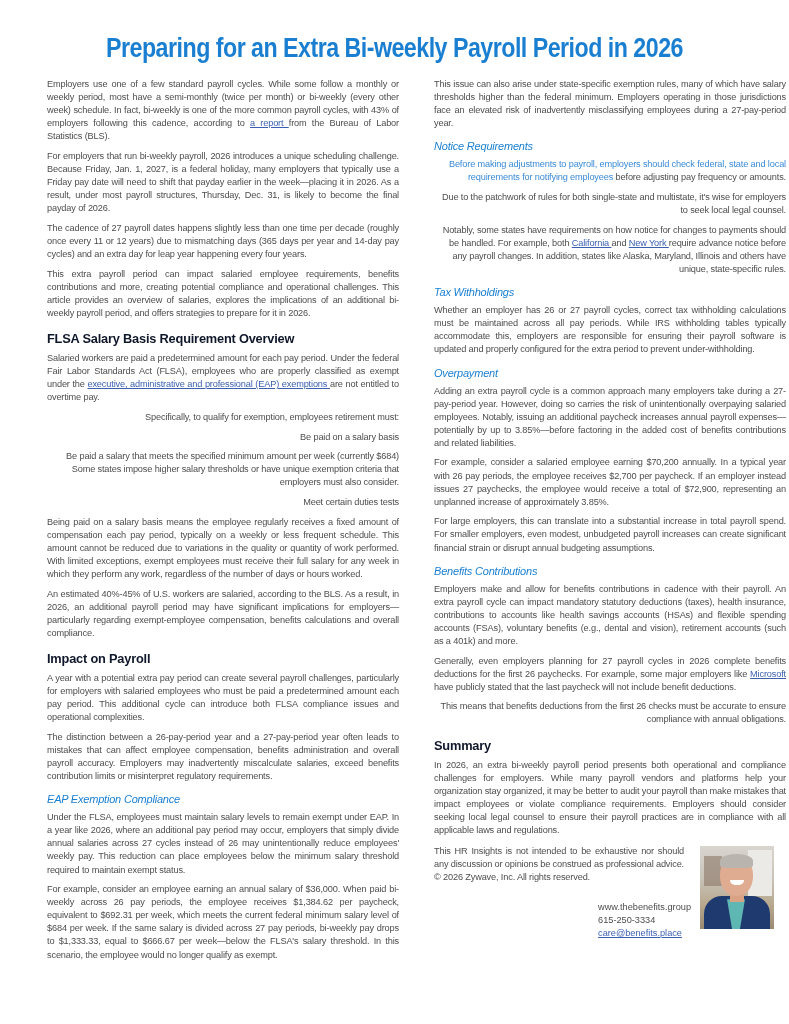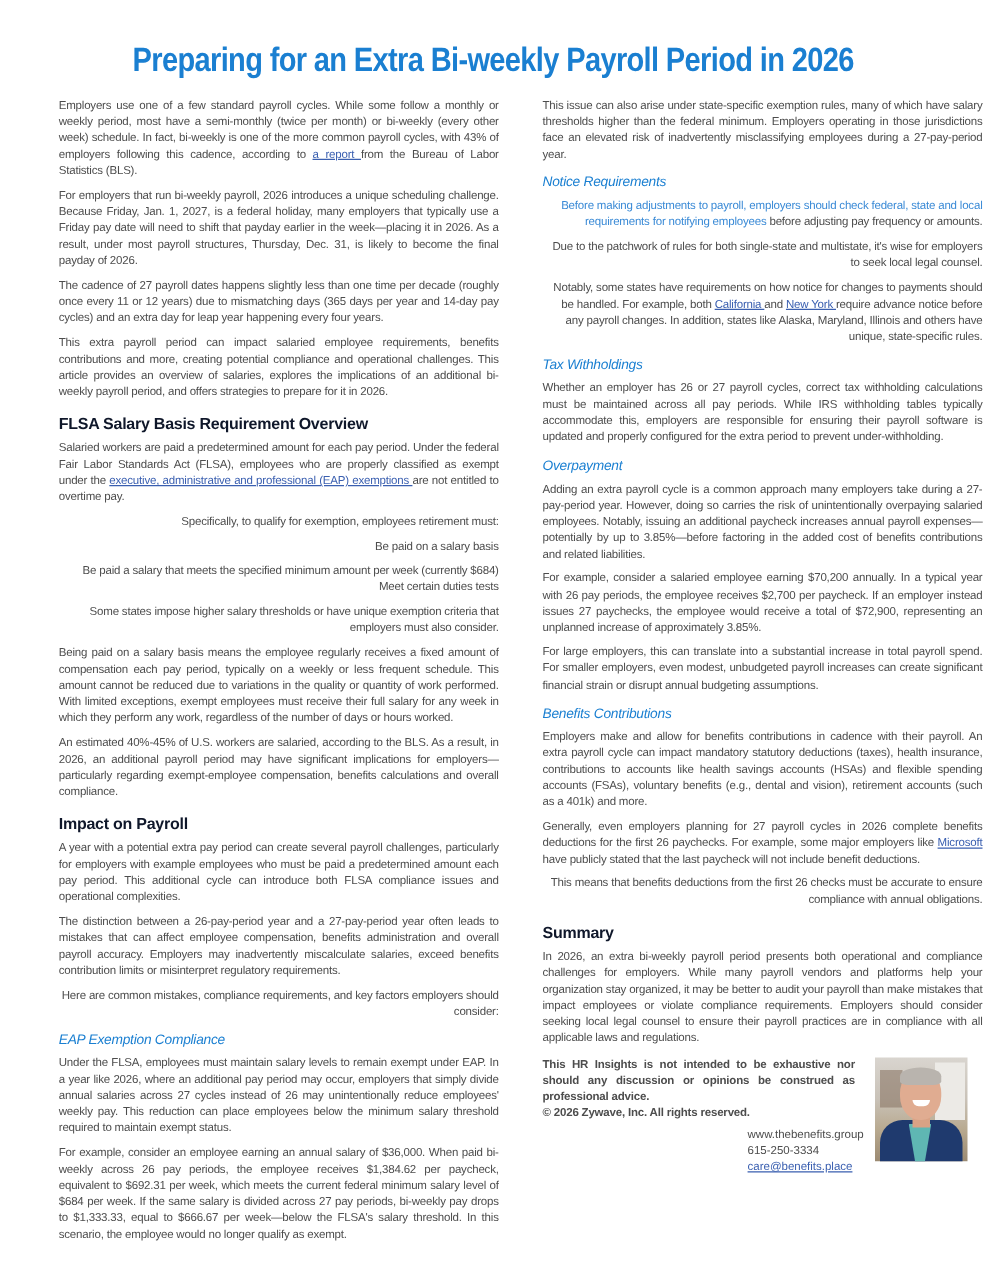--- a/index.html
+++ b/index.html
@@ -23,21 +23,21 @@
     letter-spacing: -0.2px;
   }
   h3 {
     font-size: 11px; font-weight: normal; font-style: italic; color: #1a7fd1;
     margin: 10px 0 6px 0; letter-spacing: -0.2px;
   }
   a.lnk { color: #3a5fb0; text-decoration: underline; }
   span.blue { color: #3a8ad6; }
   .footer-block { position: relative; height: 110px; margin-top: 8px; }
   .footer-text { position: absolute; left: 0; top: 0; width: 250px; }
-  .footer-text p { text-align: justify; margin-bottom: 0; font-weight: bold; }
+  .footer-text p { text-align: justify; margin-bottom: 0; }
   .contact { position: absolute; right: 95px; top: 56px; text-align: left; font-size: 9.2px; line-height: 13.1px; color: #4d4d4d; }
   .contact a { color: #3a5fb0; text-decoration: underline; }
   .photo {
     position: absolute; left: 266px; top: 1px; width: 74px; height: 83px; overflow: hidden;
     background: linear-gradient(180deg, #d9d5cf 0%, #c9c2b8 40%, #b8a98f 70%, #9b8a72 100%);
   }
   .photo .bg-window { position: absolute; left: 48px; top: 4px; width: 24px; height: 46px; background: #eceae6; }
   .photo .bg-shelf { position: absolute; left: 4px; top: 10px; width: 18px; height: 30px; background: #8a7766; opacity: 0.6; }
   .photo .jacket { position: absolute; left: 4px; top: 50px; width: 66px; height: 40px; background: #1f3a6e; border-radius: 18px 18px 0 0; }
   .photo .shirt { position: absolute; left: 27px; top: 53px; width: 18px; height: 32px; background: #5fb7b3; clip-path: polygon(0 0, 100% 0, 70% 100%, 30% 100%); }
@@ -55,29 +55,28 @@
   <p><span>Employers use one of a few standard payroll cycles. While some follow a monthly or weekly period, most have a semi-monthly (twice per month) or bi-weekly (every other week) schedule. In fact, bi-weekly is one of the more common payroll cycles, with 43% of employers following this cadence, according to </span><a class="lnk">a report </a><span>from the Bureau of Labor Statistics (BLS).</span></p>
   <p>For employers that run bi-weekly payroll, 2026 introduces a unique scheduling challenge. Because Friday, Jan. 1, 2027, is a federal holiday, many employers that typically use a Friday pay date will need to shift that payday earlier in the week—placing it in 2026. As a result, under most payroll structures, Thursday, Dec. 31, is likely to become the final payday of 2026.</p>
   <p>The cadence of 27 payroll dates happens slightly less than one time per decade (roughly once every 11 or 12 years) due to mismatching days (365 days per year and 14-day pay cycles) and an extra day for leap year happening every four years.</p>
   <p>This extra payroll period can impact salaried employee requirements, benefits contributions and more, creating potential compliance and operational challenges. This article provides an overview of salaries, explores the implications of an additional bi-weekly payroll period, and offers strategies to prepare for it in 2026.</p>
 
   <h2>FLSA Salary Basis Requirement Overview</h2>
   <p><span>Salaried workers are paid a predetermined amount for each pay period. Under the federal Fair Labor Standards Act (FLSA), employees who are properly classified as exempt under the </span><a class="lnk">executive, administrative and professional (EAP) exemptions </a><span>are not entitled to overtime pay.</span></p>
   <p class="left">Specifically, to qualify for exemption, employees retirement must:</p>
   <p class="left">Be paid on a salary basis</p>
   <p class="left" style="margin-bottom:0">Be paid a salary that meets the specified minimum amount per week (currently $684)</p>
+  <p class="left">Some states impose higher salary thresholds or have unique exemption criteria that employers must also consider.</p>
   <p class="left">Meet certain duties tests</p>
-  <p class="left">Some states impose higher salary thresholds or have unique exemption criteria that employers must also consider.</p>
   <p>Being paid on a salary basis means the employee regularly receives a fixed amount of compensation each pay period, typically on a weekly or less frequent schedule. This amount cannot be reduced due to variations in the quality or quantity of work performed. With limited exceptions, exempt employees must receive their full salary for any week in which they perform any work, regardless of the number of days or hours worked.</p>
   <p>An estimated 40%-45% of U.S. workers are salaried, according to the BLS. As a result, in 2026, an additional payroll period may have significant implications for employers—particularly regarding exempt-employee compensation, benefits calculations and overall compliance.</p>
 
   <h2>Impact on Payroll</h2>
-  <p>A year with a potential extra pay period can create several payroll challenges, particularly for employers with example employees who must be paid a predetermined amount each pay period. This additional cycle can introduce both FLSA compliance issues and operational complexities.</p>
+  <p>A year with a potential extra pay period can create several payroll challenges, particularly for employers with salaried employees who must be paid a predetermined amount each pay period. This additional cycle can introduce both FLSA compliance issues and operational complexities.</p>
   <p>The distinction between a 26-pay-period year and a 27-pay-period year often leads to mistakes that can affect employee compensation, benefits administration and overall payroll accuracy. Employers may inadvertently miscalculate salaries, exceed benefits contribution limits or misinterpret regulatory requirements.</p>
-  <p class="left">Here are common mistakes, compliance requirements, and key factors employers should consider:</p>
 
   <h3>EAP Exemption Compliance</h3>
   <p>Under the FLSA, employees must maintain salary levels to remain exempt under EAP. In a year like 2026, where an additional pay period may occur, employers that simply divide annual salaries across 27 cycles instead of 26 may unintentionally reduce employees' weekly pay. This reduction can place employees below the minimum salary threshold required to maintain exempt status.</p>
   <p>For example, consider an employee earning an annual salary of $36,000. When paid bi-weekly across 26 pay periods, the employee receives $1,384.62 per paycheck, equivalent to $692.31 per week, which meets the current federal minimum salary level of $684 per week. If the same salary is divided across 27 pay periods, bi-weekly pay drops to $1,333.33, equal to $666.67 per week—below the FLSA's salary threshold. In this scenario, the employee would no longer qualify as exempt.</p>
 </div>
 
 <div class="col col-right" style="top:78px">
   <p>This issue can also arise under state-specific exemption rules, many of which have salary thresholds higher than the federal minimum. Employers operating in those jurisdictions face an elevated risk of inadvertently misclassifying employees during a 27-pay-period year.</p>
 
   <h3>Notice Requirements</h3>

